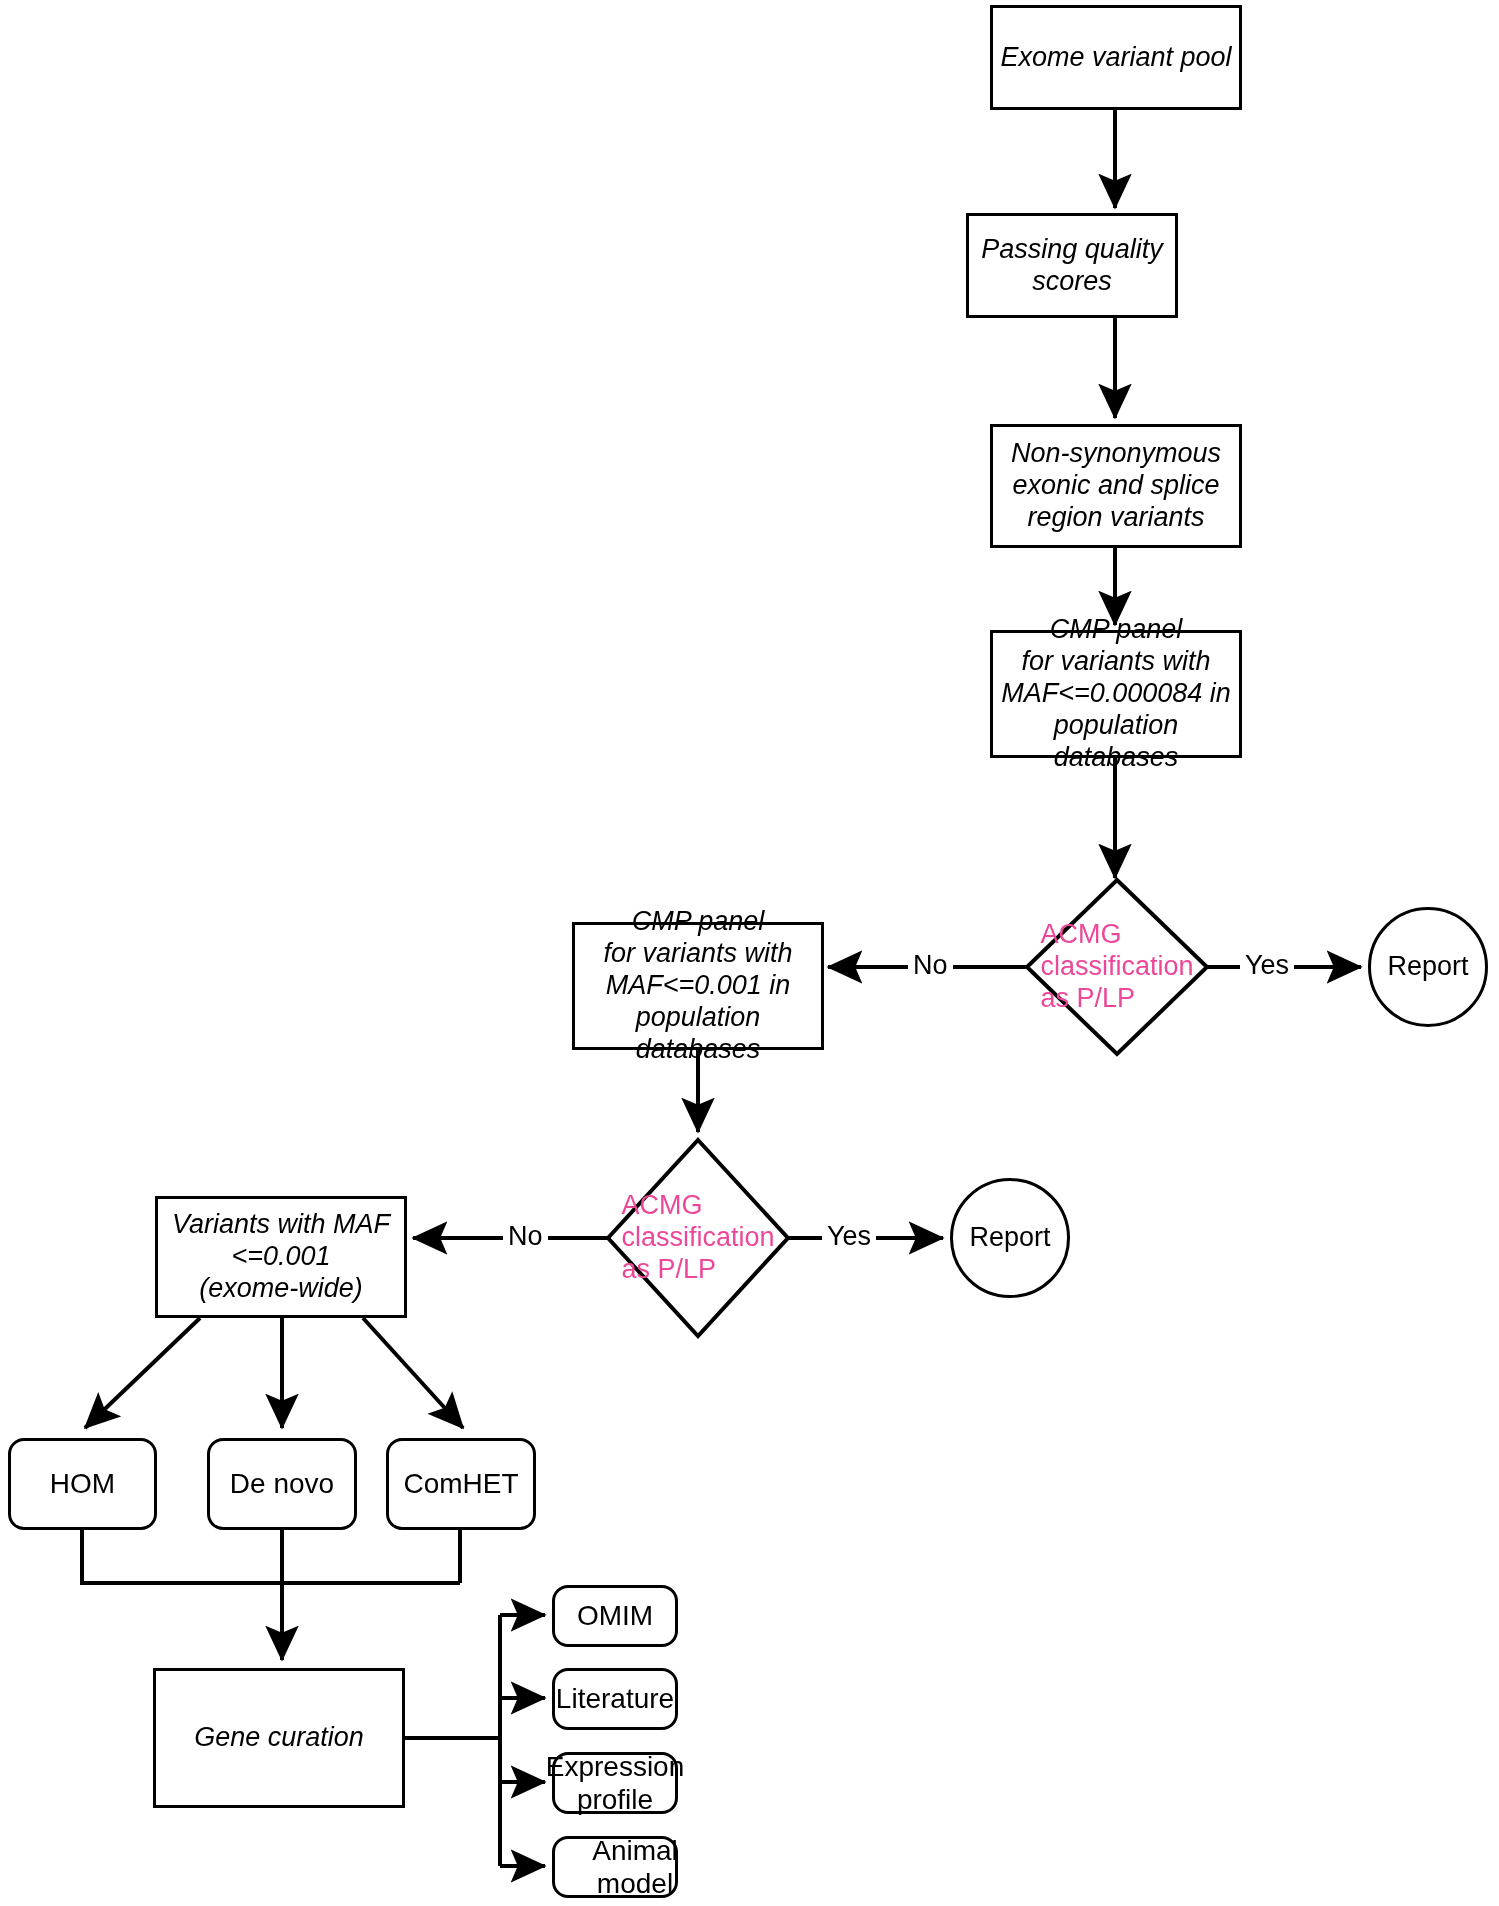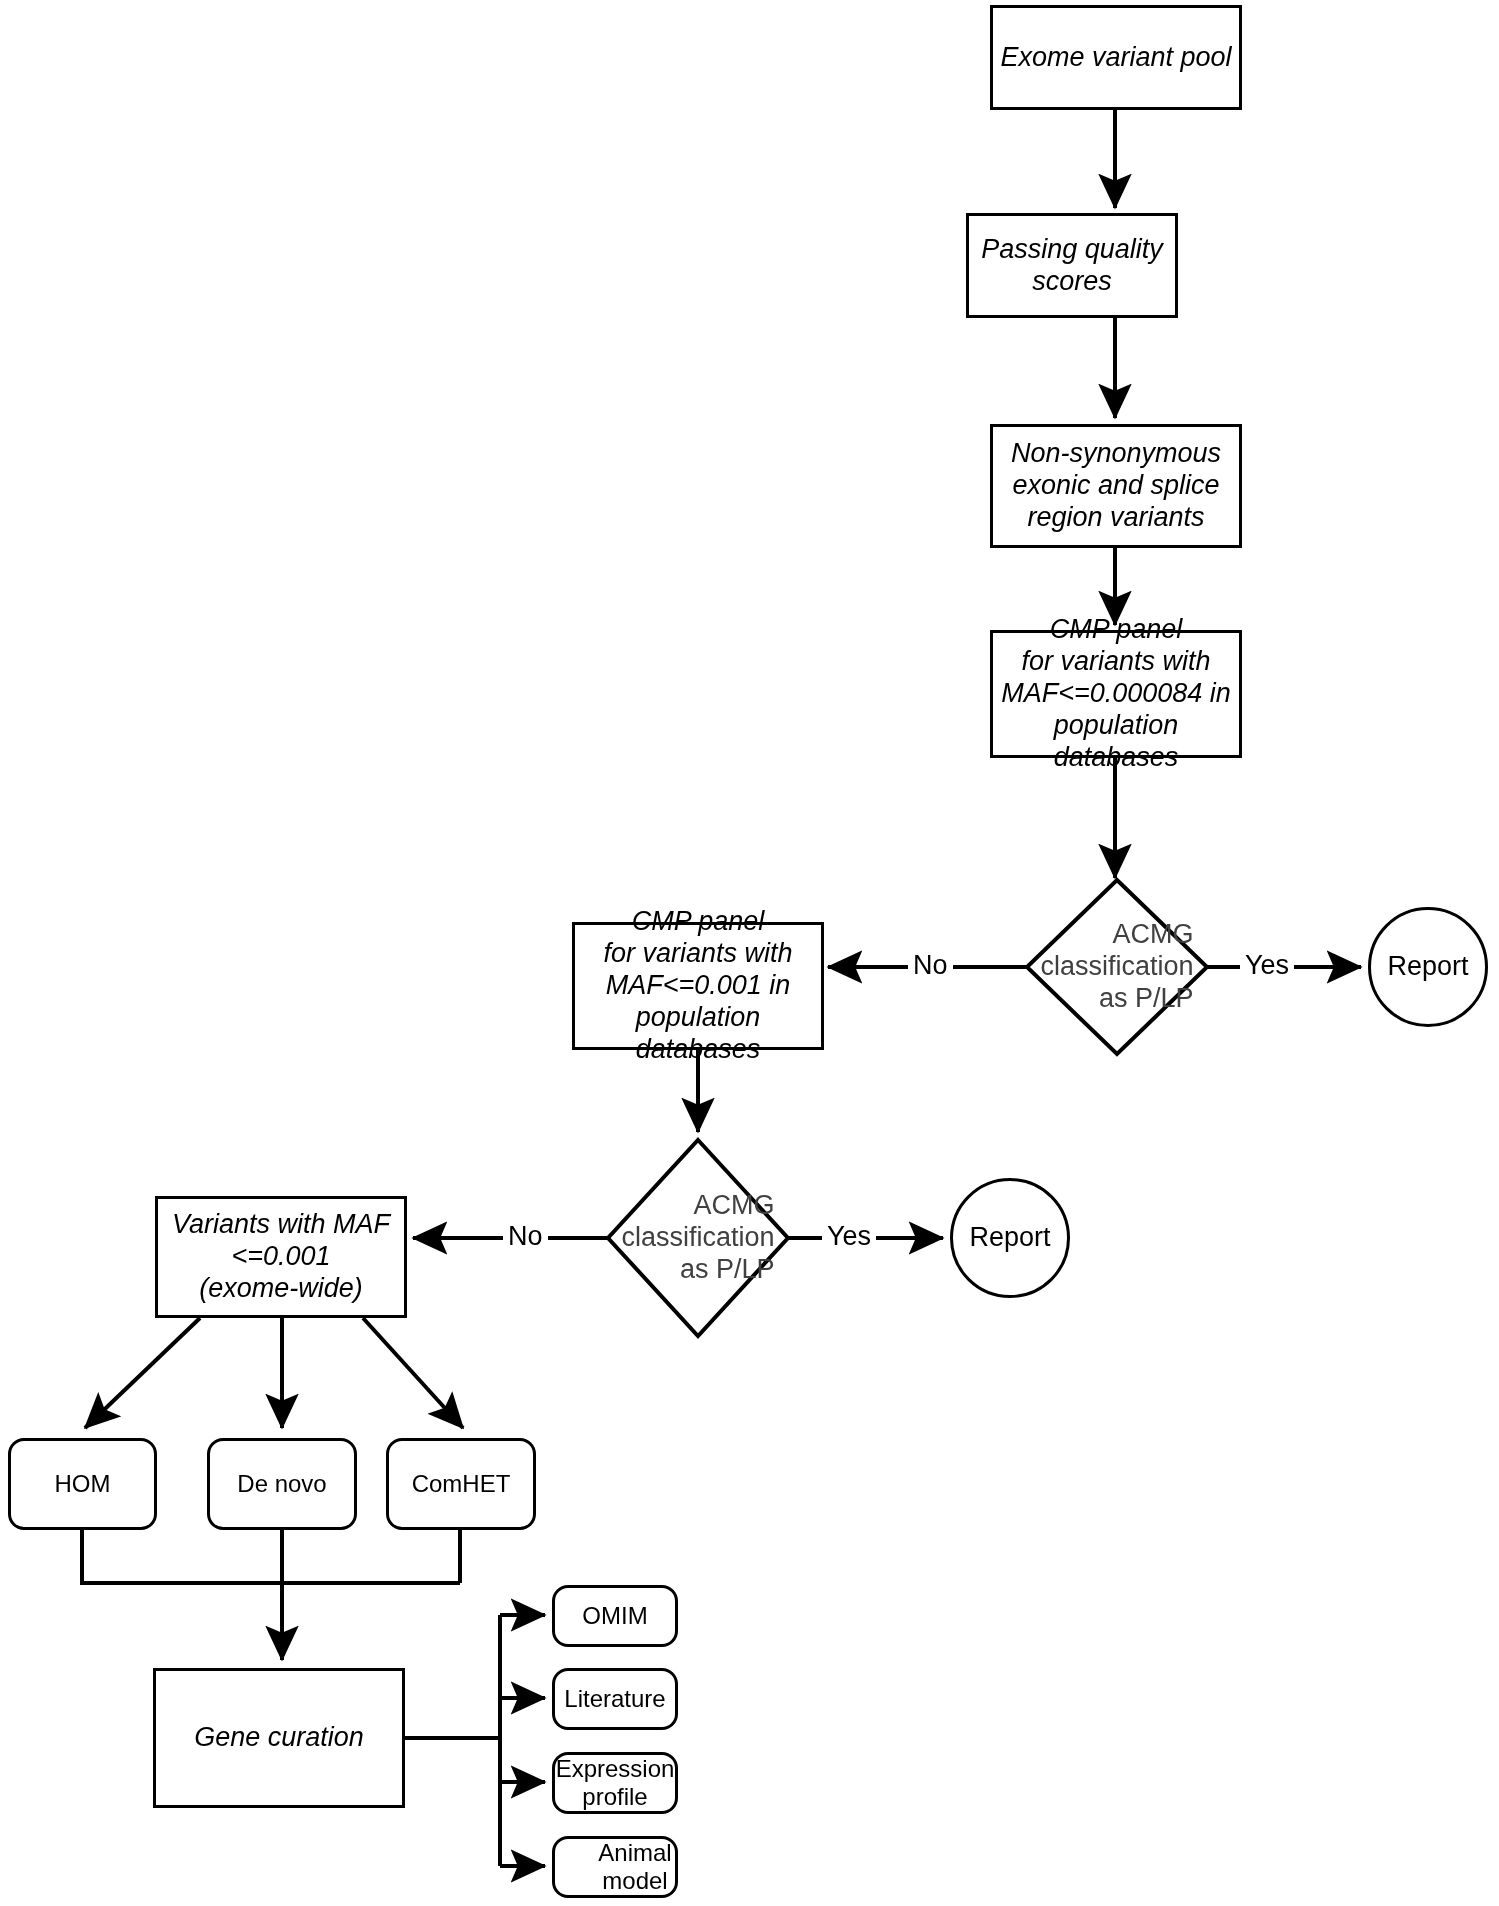--- a/index.html
+++ b/index.html
@@ -39,44 +39,44 @@
     white-space: pre-line;
   }
   .rect {
     border: 3px solid #000000;
     font-size: 27px;
     font-style: italic;
   }
   .rounded {
     border: 3px solid #000000;
     border-radius: 16px;
-    font-size: 24px;
+    font-size: 28px;
   }
   .circle {
     border: 3px solid #000000;
     border-radius: 50%;
     font-size: 27px;
   }
   .diamond-wrap {
     position: absolute;
   }
   .diamond-label {
     position: absolute;
     left: 0;
     top: 0;
     width: 100%;
     height: 100%;
     display: flex;
     align-items: center;
     justify-content: center;
-    text-align: right;
+    text-align: left;
     font-size: 27px;
     line-height: 1.18;
     white-space: pre-line;
-    color: #404040;
+    color: #ec4899;
   }
   .edge-label {
     position: absolute;
     font-size: 27px;
     background: #ffffff;
     padding: 0 5px;
     color: #000000;
     white-space: nowrap;
   }
 </style>

